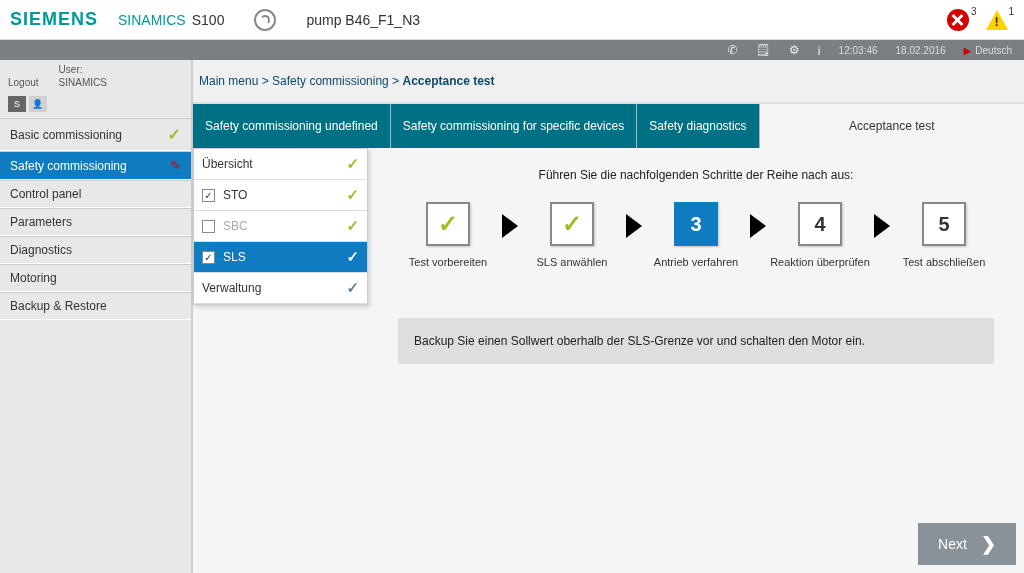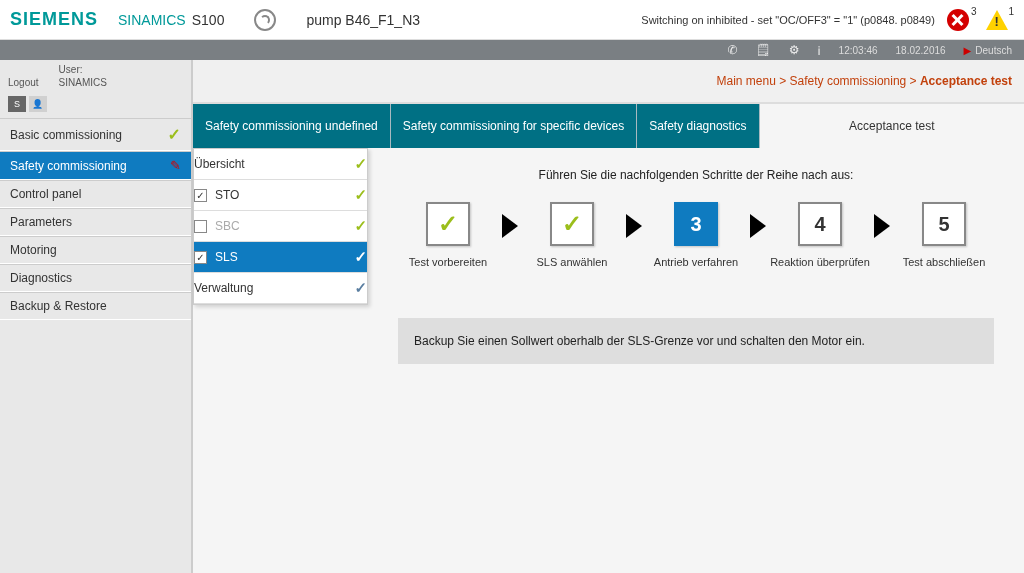--- a/index.html
+++ b/index.html
@@ -43,35 +43,35 @@
   .sb-ico { width: 18px; height: 16px; background: #666; color: #fff; font-size: 9px; display: flex; align-items: center; justify-content: center; }
   .sb-ico.person { background: #d0d0d0; color: #333; }
 
   
   .nav-item { display: flex; align-items: center; justify-content: space-between; padding: 6px 10px; border-top: 1px solid #ccc; border-bottom: 1px solid #fff; font-size: 12px; cursor: pointer; gap: 22px; }
   .nav-item.active { background: #0f7bc0; color: #fff; }
   .nav-check { color: #9bbe1b; font-size: 16px; font-weight: bold; }
   .nav-edit { color: #d40000; font-size: 13px; }
 
   
-  .bcbar { padding: 14px 12px; font-size: 12px; color: #c2410c; border-bottom: 2px solid #ddd; background: #f0f0f0; text-align: right; }
+  .bcbar { padding: 14px 6px; font-size: 12px; color: #0c4a6e; border-bottom: 2px solid #ddd; background: #f0f0f0; }
   .bcbar b { font-weight: bold; }
 
   
   .tabbar { display: flex; height: 44px; background: #4c1d95; }
   .tab { padding: 0 12px; display: flex; align-items: center; font-size: 12px; border-right: 1px solid #a8b9c0; cursor: pointer; }
   .tab.teal { background: #007084; color: #fff; }
   .tab.active { background: #f5f5f5; color: #333; flex: 1; justify-content: center; border-right: none; }
 
   
   .content-body { flex: 1; display: flex; background: #f5f5f5; }
 
   
   .sublist { width: 175px; background: #fff; border: 1px solid #ccc; margin: 0; box-shadow: 2px 2px 4px rgba(0,0,0,0.15); align-self: flex-start; }
-  .sub-item { display: flex; align-items: center; justify-content: space-between; padding: 6px 0; border-bottom: 1px solid #ddd; font-size: 12px; cursor: pointer; }
+  .sub-item { display: flex; align-items: center; justify-content: space-between; padding: 6px 8px; border-bottom: 1px solid #ddd; font-size: 12px; cursor: pointer; }
   .sub-item .left { display: flex; align-items: center; gap: 8px; }
   .sub-item.active { background: #0f7bc0; color: #fff; }
   .chk { width: 13px; height: 13px; border: 1px solid #888; background: #fff; display: inline-flex; align-items: center; justify-content: center; font-size: 10px; color: #333; }
   .sub-check { color: #9bbe1b; font-size: 15px; font-weight: bold; }
   .sub-item.active .sub-check { color: #fff; }
 
   
   .wizard { flex: 1; padding: 20px 30px; }
   .wiz-instr { text-align: center; font-size: 12px; margin-bottom: 20px; color: #222; }
   .steps { display: flex; align-items: flex-start; justify-content: center; gap: 4px; }
@@ -91,21 +91,20 @@
 </head>
 <body>
 
 <div class="topbar">
   <span class="brand">SIEMENS</span>
   <span class="prodline">SINAMICS</span>
   <span class="proddev">S100</span>
   <span class="swirl"></span>
   <span class="devname">pump B46_F1_N3</span>
   <span class="spacer"></span>
-  <span class="statusmsg">Switching on inhibited - set "OC/OFF3" = "1" (p0848. p0849)</span>
   <span class="erricon"></span>
   <span class="badge">3</span>
   <span class="warnicon"></span>
   <span class="badge">1</span>
 </div>
 
 <div class="utilbar">
   <span class="uicon">✆</span>
   <span class="uicon">🗒</span>
   <span class="uicon">⚙</span>
@@ -141,24 +140,24 @@
       <span>Safety commissioning</span>
       <span class="nav-edit">✎</span>
     </div>
     <div class="nav-item">
       <span>Control panel</span>
     </div>
     <div class="nav-item">
       <span>Parameters</span>
     </div>
     <div class="nav-item">
+      <span>Diagnostics</span>
+    </div>
+    <div class="nav-item">
       <span>Motoring</span>
-    </div>
-    <div class="nav-item">
-      <span>Diagnostics</span>
     </div>
     <div class="nav-item">
       <span>Backup &amp; Restore</span>
     </div>
   </div>
 
   <div class="content">
     <div class="bcbar">
       <span>Main menu</span> &gt;
       <span>Safety commissioning</span> &gt;
@@ -236,14 +235,18 @@
           <div class="step">
             <div class="stepbox">5</div>
             <div class="steplbl">Test abschließen</div>
           </div>
         </div>
 
         <div class="hintbox">Backup Sie einen Sollwert oberhalb der SLS-Grenze vor und schalten den Motor ein.</div>
       </div>
     </div>
 
+    <div class="nextbtn">
+      <span>Next</span>
+      <span class="chev">❯</span>
+    </div>
   </div>
 </div>
 
 </body></html>

